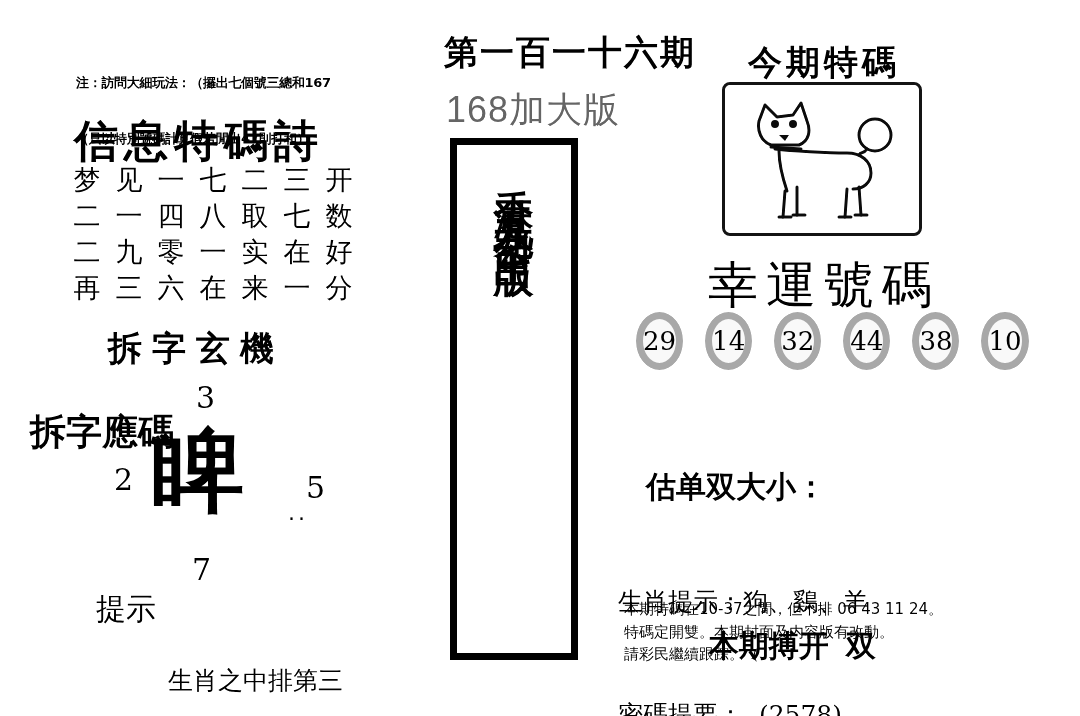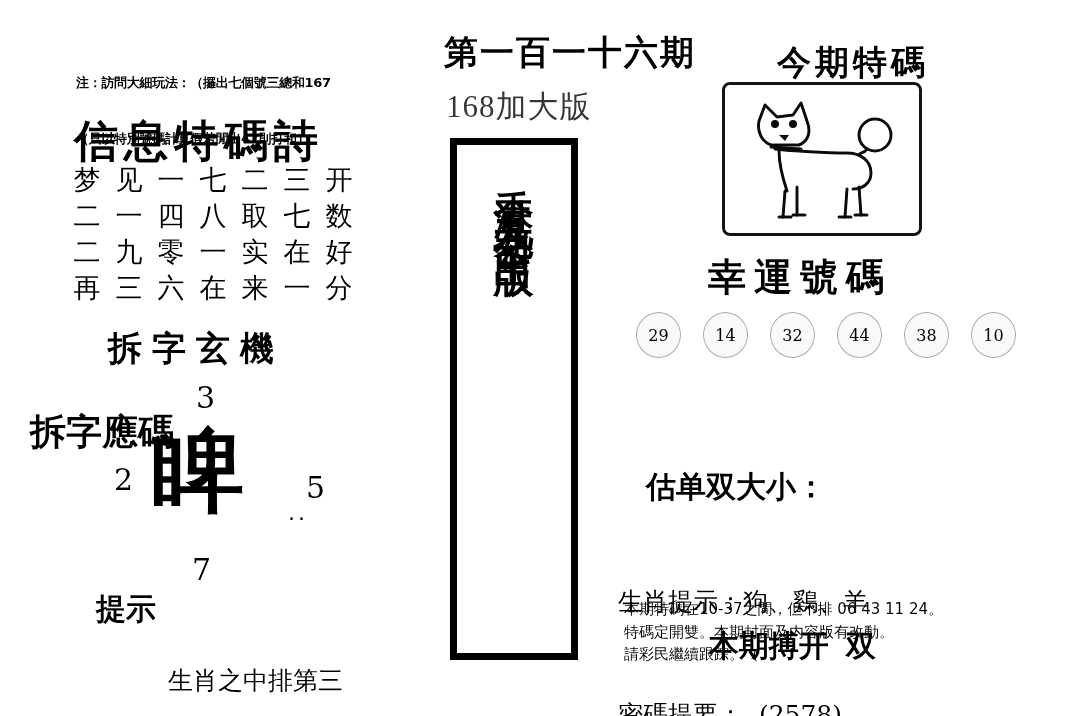--- a/index.html
+++ b/index.html
@@ -78,21 +78,21 @@
   #bigchar {
     left: 152px; top: 424px;
     font-size: 92px; font-weight: bold;
     font-family: "DejaVu Serif", serif;
     line-height: 1;
   }
   #dots { left: 288px; top: 500px; font-size: 22px; letter-spacing: 3px; }
 
   #tishi-vert {
     left: 96px; top: 592px;
-    font-size: 30px; font-weight: bold;
+    font-size: 30px; font-weight: normal;
     font-family: "DejaVu Serif", serif;
     line-height: 1.1;
     text-align: center;
     width: 40px;
   }
   #bottom-lines {
     left: 168px; top: 596px;
     font-size: 25px;
     font-family: "DejaVu Serif", serif;
     line-height: 1.35;
@@ -100,23 +100,23 @@
 
   
   #issue-title {
     left: 444px; top: 30px;
     font-size: 34px; font-weight: bold;
     font-family: "DejaVu Serif", serif;
     letter-spacing: 2px;
   }
   #edition {
     left: 446px; top: 86px;
-    font-size: 31px;
-    font-family: Liberation Serif, serif;
-    color: #404040;
+    font-size: 36px;
+    font-family: Liberation Sans, sans-serif;
+    color: #a16207;
     letter-spacing: 1px;
   }
   #banner {
     position: absolute;
     left: 450px; top: 138px;
     width: 128px; height: 522px;
     background: #111;
     color: #fff;
     border: 3px solid #111;
     box-sizing: border-box;
@@ -141,52 +141,51 @@
     letter-spacing: 10px;
     line-height: 1.05;
   }
 
   
   #special-title {
     left: 748px; top: 40px;
     font-size: 34px; font-weight: bold;
     font-family: Liberation Serif, serif;
     letter-spacing: 4px;
-    margin-left: 29px;
   }
   #zodiac-box {
     position: absolute;
     left: 722px; top: 82px;
     width: 194px; height: 148px;
     border: 3px solid #222;
     border-radius: 8px;
     background: #fff;
   }
   #zodiac-box svg { position: absolute; left: 10px; top: 6px; }
 
   #lucky-title {
     left: 708px; top: 252px;
-    font-size: 38px; font-weight: bold;
+    font-size: 50px; font-weight: normal;
     font-family: "DejaVu Serif", serif;
     letter-spacing: 8px;
   }
   #balls {
     position: absolute;
     left: 636px; top: 312px;
     width: 380px;
     display: flex;
     gap: 22px;
   }
   .ball {
     width: 44px; height: 44px;
     border-radius: 50%;
     background: #e9e9e9;
-    border: 1px solid #a3a3a3;
+    border: 7px solid #a3a3a3;
     display: flex; align-items: center; justify-content: center;
-    font-size: 16px;
+    font-size: 26px;
     font-family: "DejaVu Serif", serif;
   }
   #forecast {
     left: 646px; top: 388px;
     font-size: 30px; font-weight: bold;
     font-family: "DejaVu Serif", serif;
     line-height: 1.32;
   }
   #forecast .pick { display: inline-block; width: 64px; text-align: center; }
   #hints {

